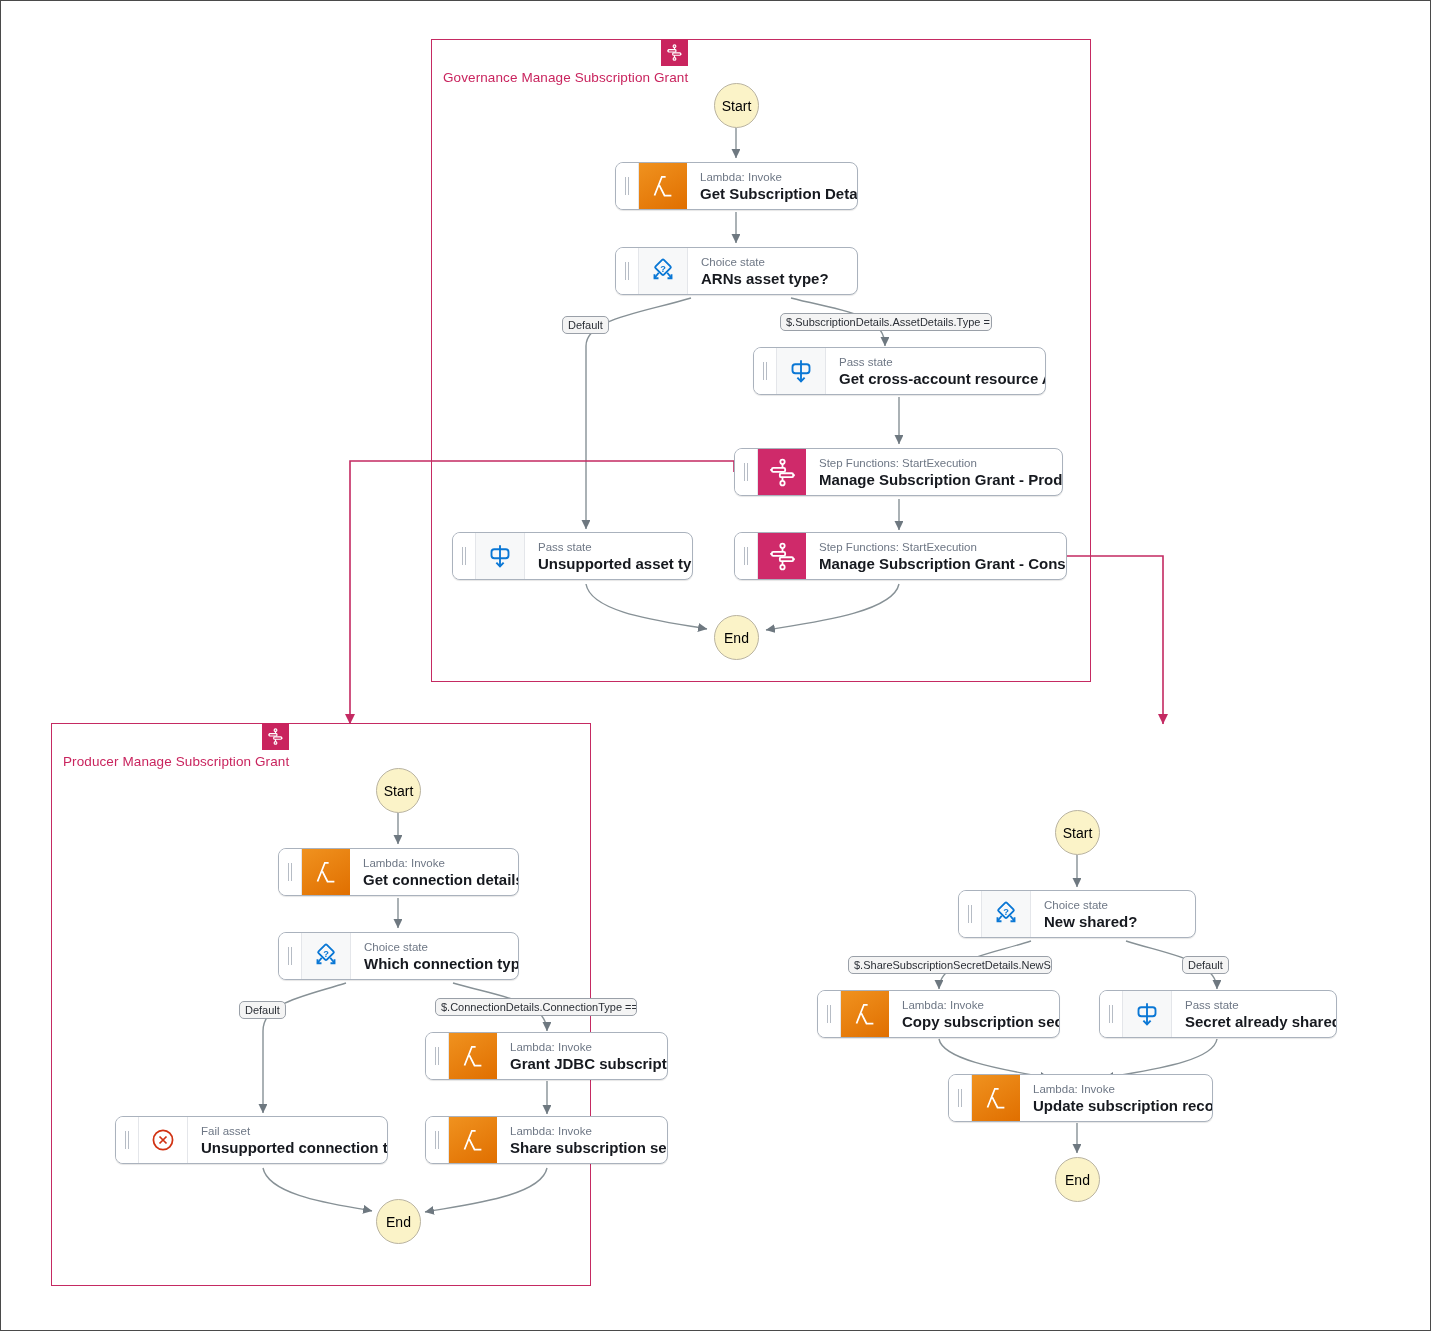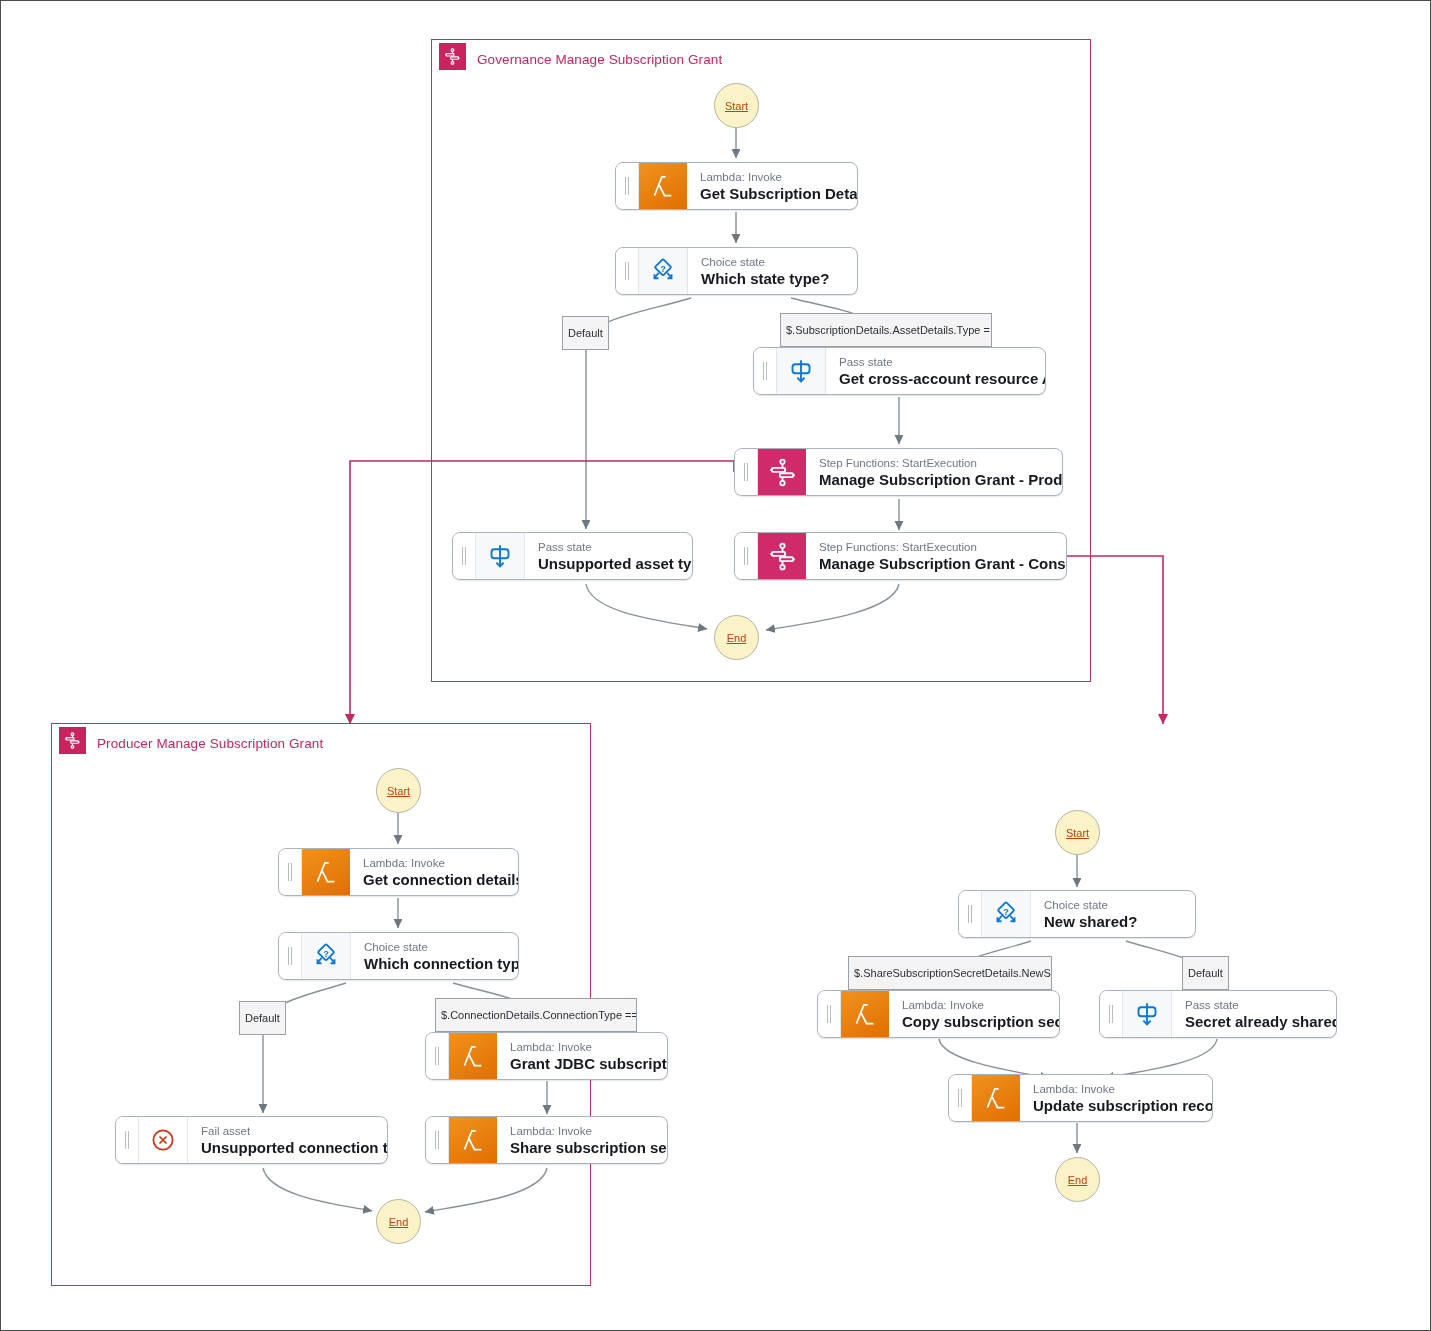--- a/index.html
+++ b/index.html
@@ -24,24 +24,25 @@
   }
   
   .group {
     position: absolute;
     border: 1px solid #c52a62;
     box-sizing: border-box;
     background: transparent;
   }
   .group-header {
     position: absolute;
-    top: 0; left: 8px;
+    top: 0; left: 0;
     display: flex;
-    align-items: center;
+    align-items: flex-end;
     height: 34px;
+    flex-direction: column;
   }
   .group-badge {
     width: 27px; height: 27px;
     background: #c9245e;
     display: flex; align-items: center; justify-content: center;
     flex: none;
     margin-left: -1px;
     margin-top: -1px;
   }
   .group-title {
@@ -53,24 +54,23 @@
     letter-spacing: .1px;
   }
   
   .terminal {
     position: absolute;
     width: 45px; height: 45px;
     border-radius: 50%;
     background: #fbf3c8;
     border: 1px solid #b9b3a0;
     display: flex; align-items: center; justify-content: center;
-    font-size: 11px;
-    color: #c2410c;
+    font-size: 14px;
+    color: #000000;
     box-sizing: border-box;
-    text-decoration: underline;
   }
   
   .node {
     position: absolute;
     height: 48px;
     background: #ffffff;
     border: 1px solid #aab2bd;
     border-radius: 8px;
     box-sizing: border-box;
     display: flex;
@@ -117,24 +117,24 @@
   .name {
     font-size: 15px;
     color: #16191f;
     font-weight: 600;
     line-height: 19px;
     white-space: nowrap;
   }
   
   .pill {
     position: absolute;
-    height: 34px;
+    height: 18px;
     background: #f4f4f4;
     border: 1px solid #9aa0a8;
-    border-radius: 0;
+    border-radius: 5px;
     font-size: 11px;
     color: #2b2f36;
     display: flex; align-items: center;
     padding: 0 5px;
     box-sizing: border-box;
     white-space: nowrap;
     overflow: hidden;
   }
 </style>
 </head>
@@ -230,21 +230,21 @@
     <div class="icoslot ico-plain">
       <svg width="30" height="30" viewBox="0 0 24 24" fill="none" stroke="#0a77d5" stroke-width="1.5">
         <rect x="7.3" y="4.3" width="9.4" height="9.4" rx="1" transform="rotate(45 12 9)"></rect>
         <path d="M8.6 13.4 L5.2 17.6 M15.4 13.4 L18.8 17.6"></path>
         <path d="M5.2 14.6v3.2h3.2 M18.8 14.6v3.2h-3.2"></path>
         <text x="12" y="12.4" font-size="7.4" fill="#0a77d5" stroke="none" text-anchor="middle" font-family="Liberation Sans, sans-serif" font-weight="bold">?</text>
       </svg>
     </div>
     <div class="labels">
       <div class="kind">Choice state</div>
-      <div class="name">Which state type?</div>
+      <div class="name">ARNs asset type?</div>
     </div>
   </div>
 
   <div class="pill" style="left:561px; top:315px;">
     <span>Default</span>
   </div>
   <div class="pill" style="left:779px; top:312px; width:212px;">
     <span>$.SubscriptionDetails.AssetDetails.Type =...</span>
   </div>
 

